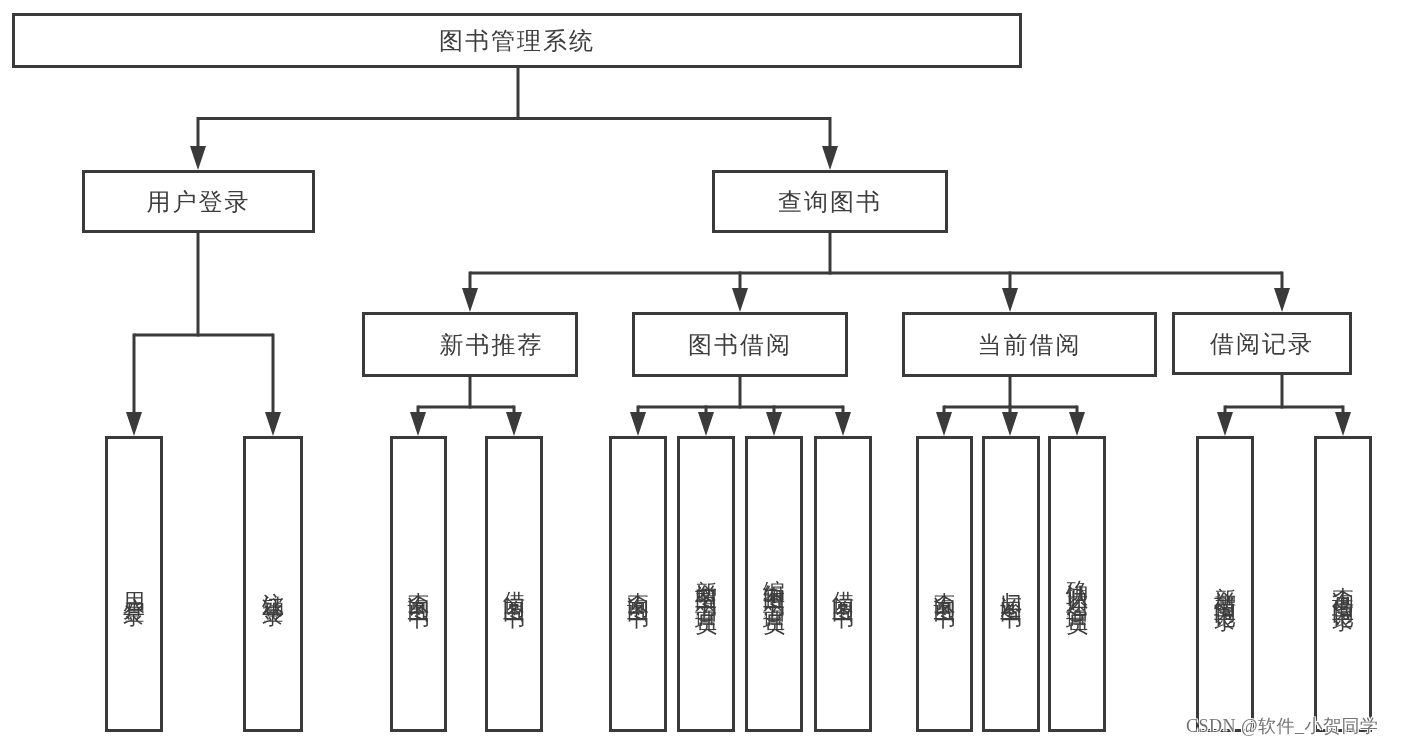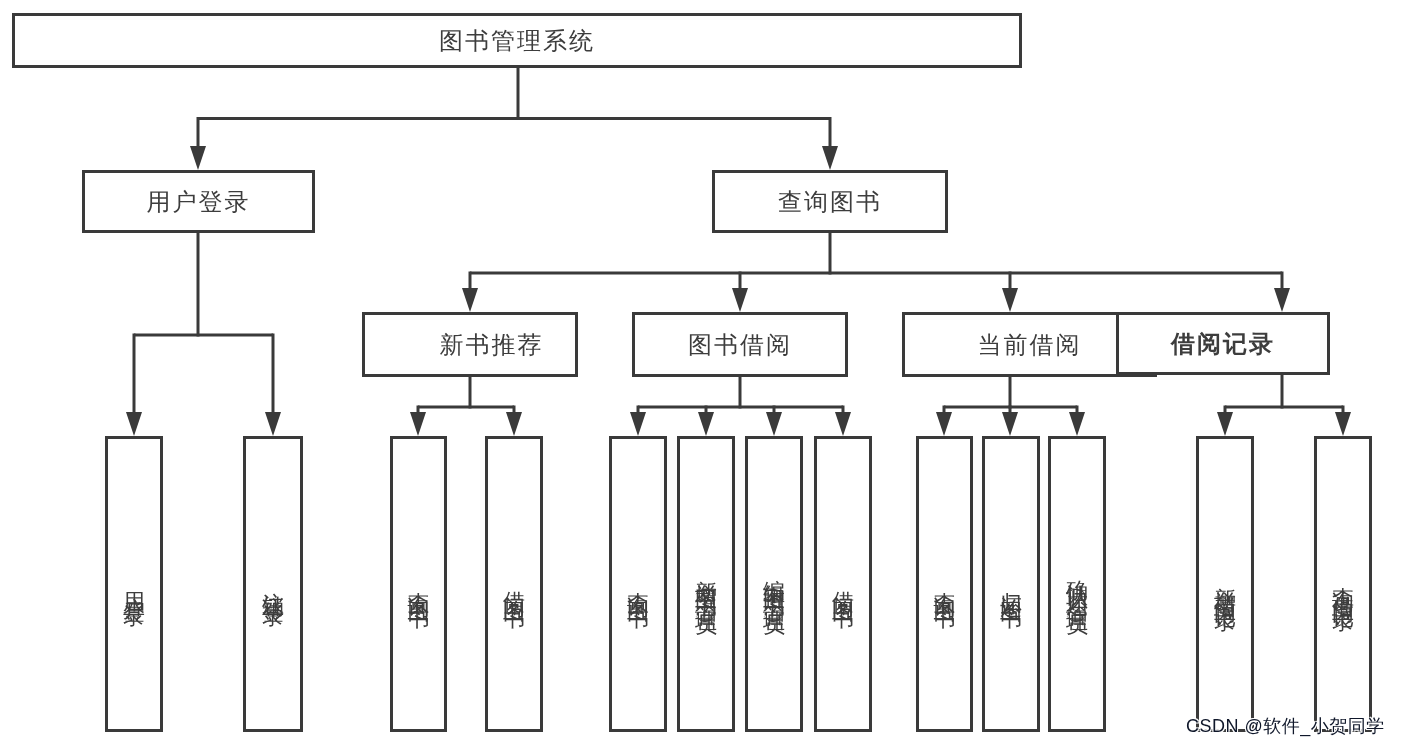--- a/index.html
+++ b/index.html
@@ -43,28 +43,29 @@
     font-size: 22px;
     letter-spacing: 5px;
     line-height: 1;
   }
   #watermark {
     position: absolute;
     left: 1186px;
     top: 714px;
     font-size: 18px;
     letter-spacing: 0.5px;
-    color: #0f172a;
+    color: #737373;
     white-space: nowrap;
     z-index: 5;
     text-shadow:
       1px 1px 0 #ffffff,
       -1px -1px 0 #ffffff,
       1px -1px 0 #ffffff,
       -1px 1px 0 #ffffff;
+    font-family: Liberation Serif, serif;
   }
 </style>
 </head>
 <body>
 
 <div id="canvas">
 
   <svg id="wires" width="1405" height="747" viewBox="0 0 1405 747" fill="none" stroke="#3a3a3a" stroke-width="3">
 
     <g>
@@ -154,21 +155,21 @@
 
   <div class="node h-node" style="left:362px; top:312px; width:216px; height:65px;padding-left:43px;">
     <span>新书推荐</span>
   </div>
   <div class="node h-node" style="left:632px; top:312px; width:216px; height:65px;">
     <span>图书借阅</span>
   </div>
   <div class="node h-node" style="left:902px; top:312px; width:255px; height:65px;">
     <span>当前借阅</span>
   </div>
-  <div class="node h-node" style="left:1116px; top:312px; width:214px; height:63px;font-weight:bold;">
+  <div class="node h-node" style="left:1172px; top:312px; width:180px; height:63px;">
     <span>借阅记录</span>
   </div>
 
   <div class="node leaf" style="left:105px; top:436px; width:58px; height:296px;">
     <span>用户登录</span>
   </div>
   <div class="node leaf" style="left:243px; top:436px; width:60px; height:296px;">
     <span>注销登录</span>
   </div>
 

